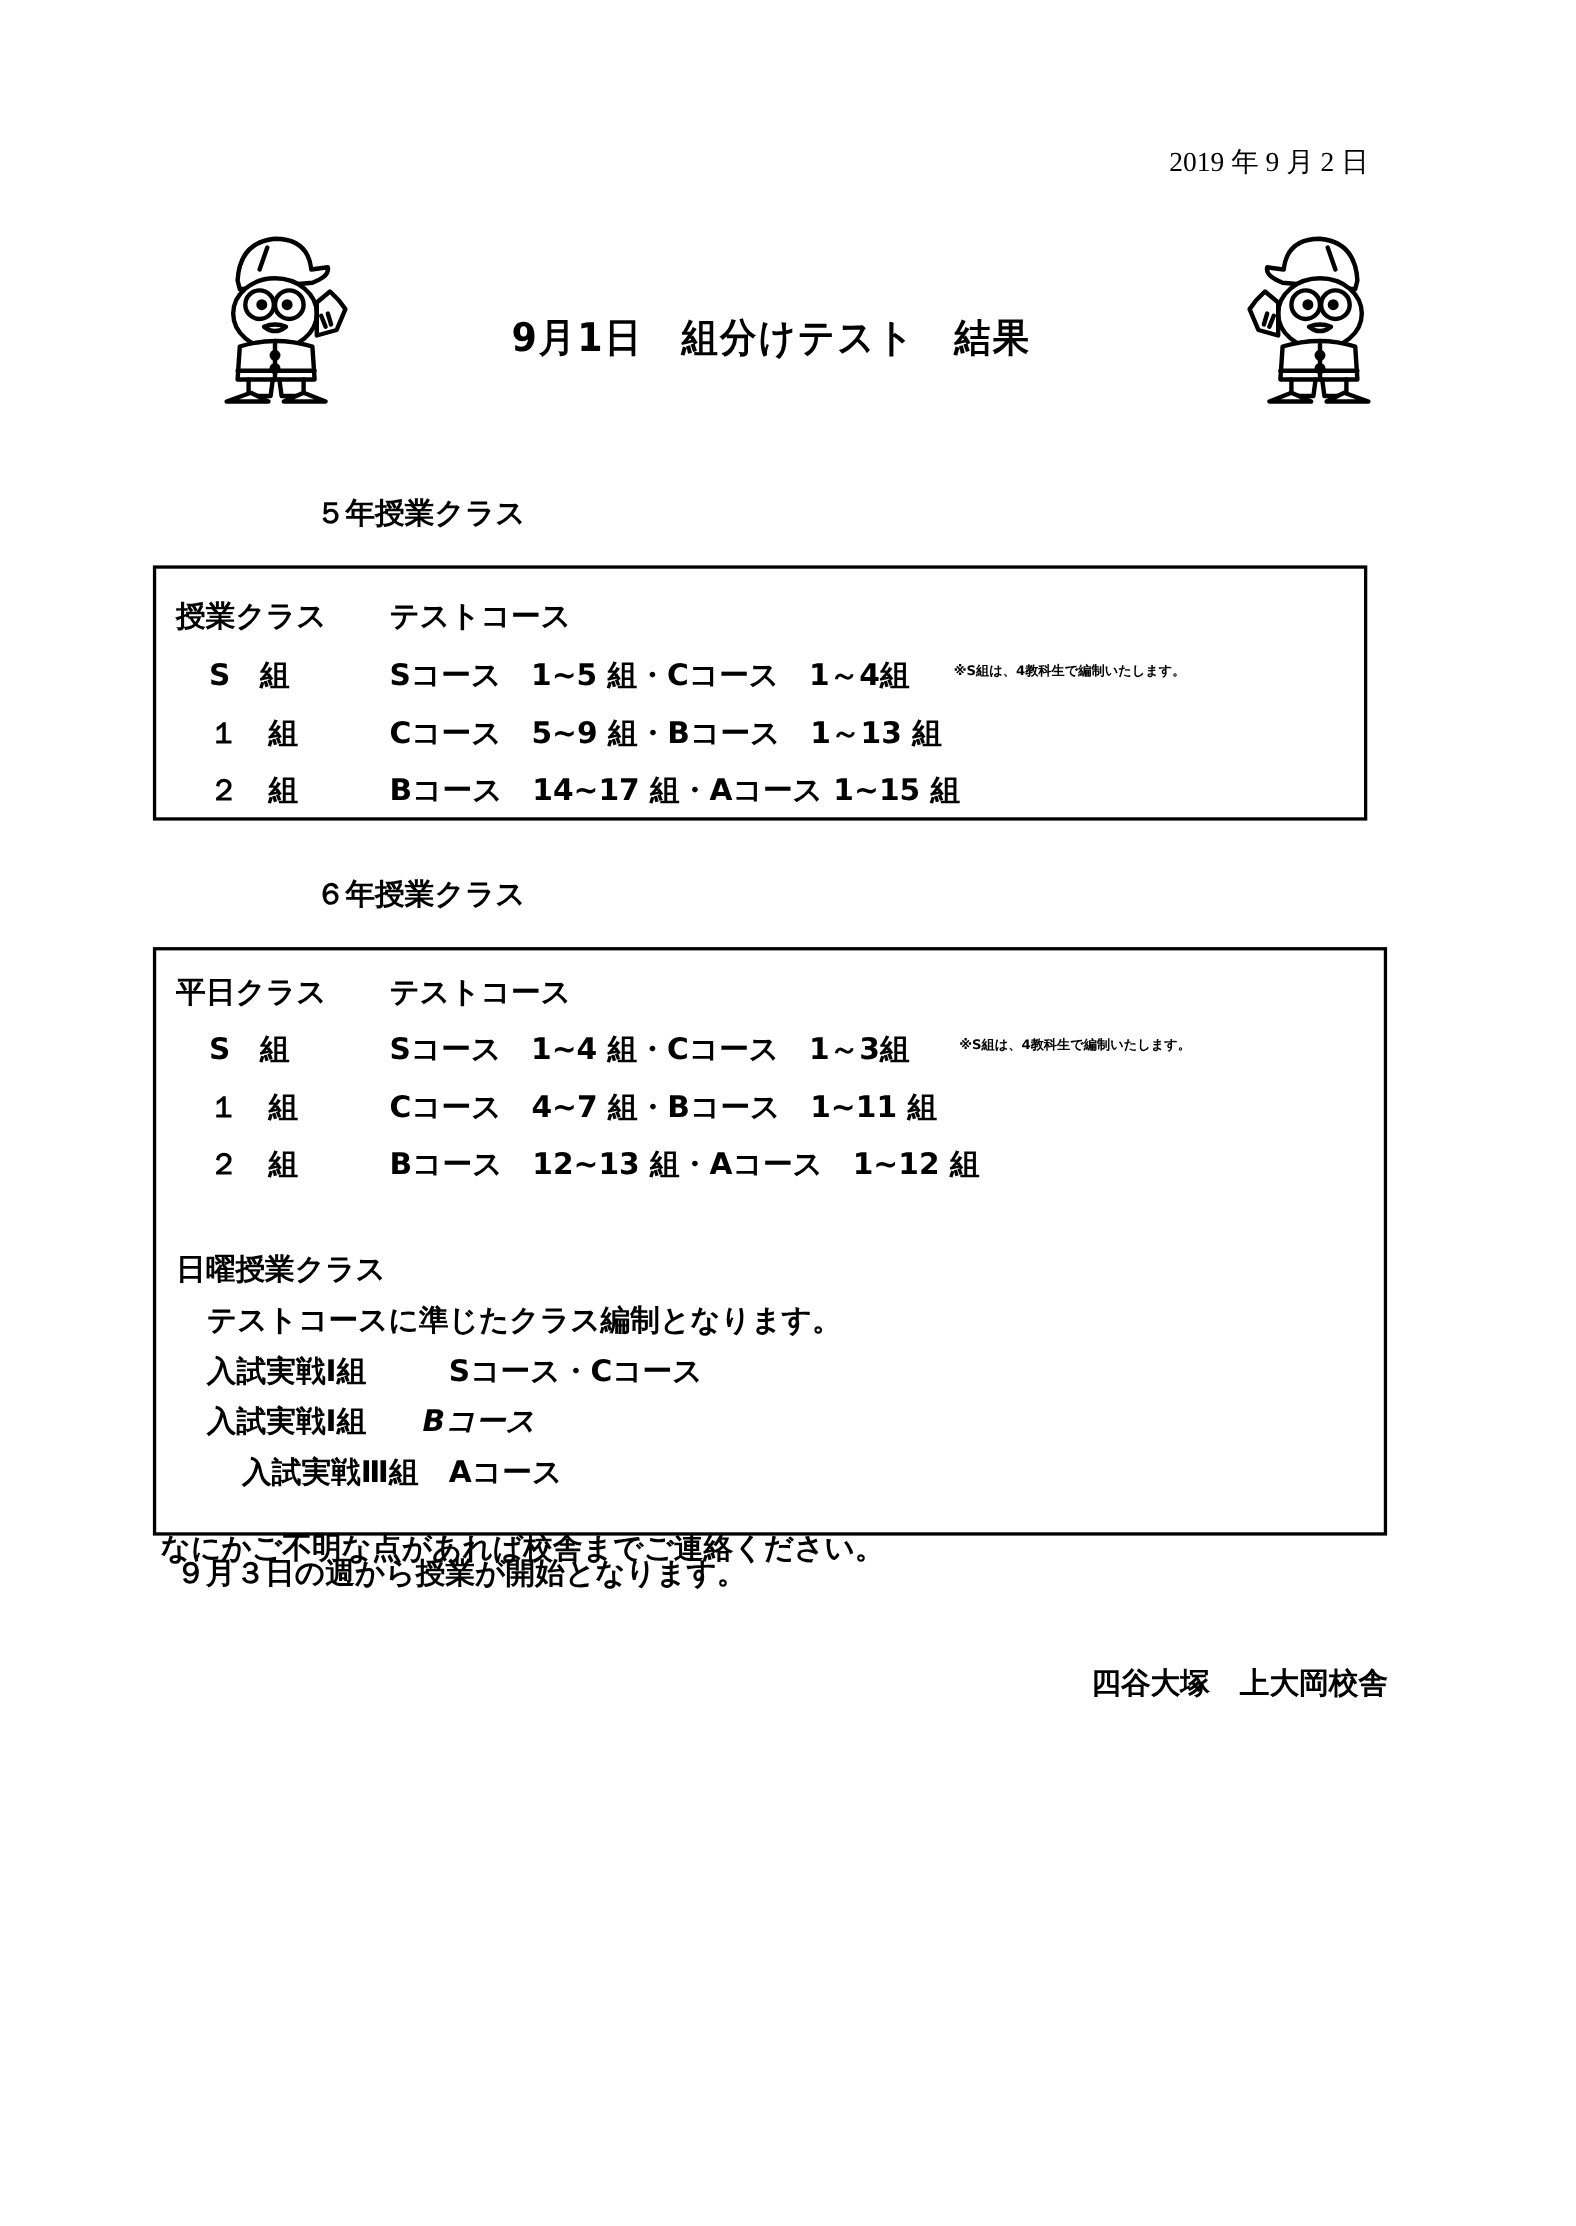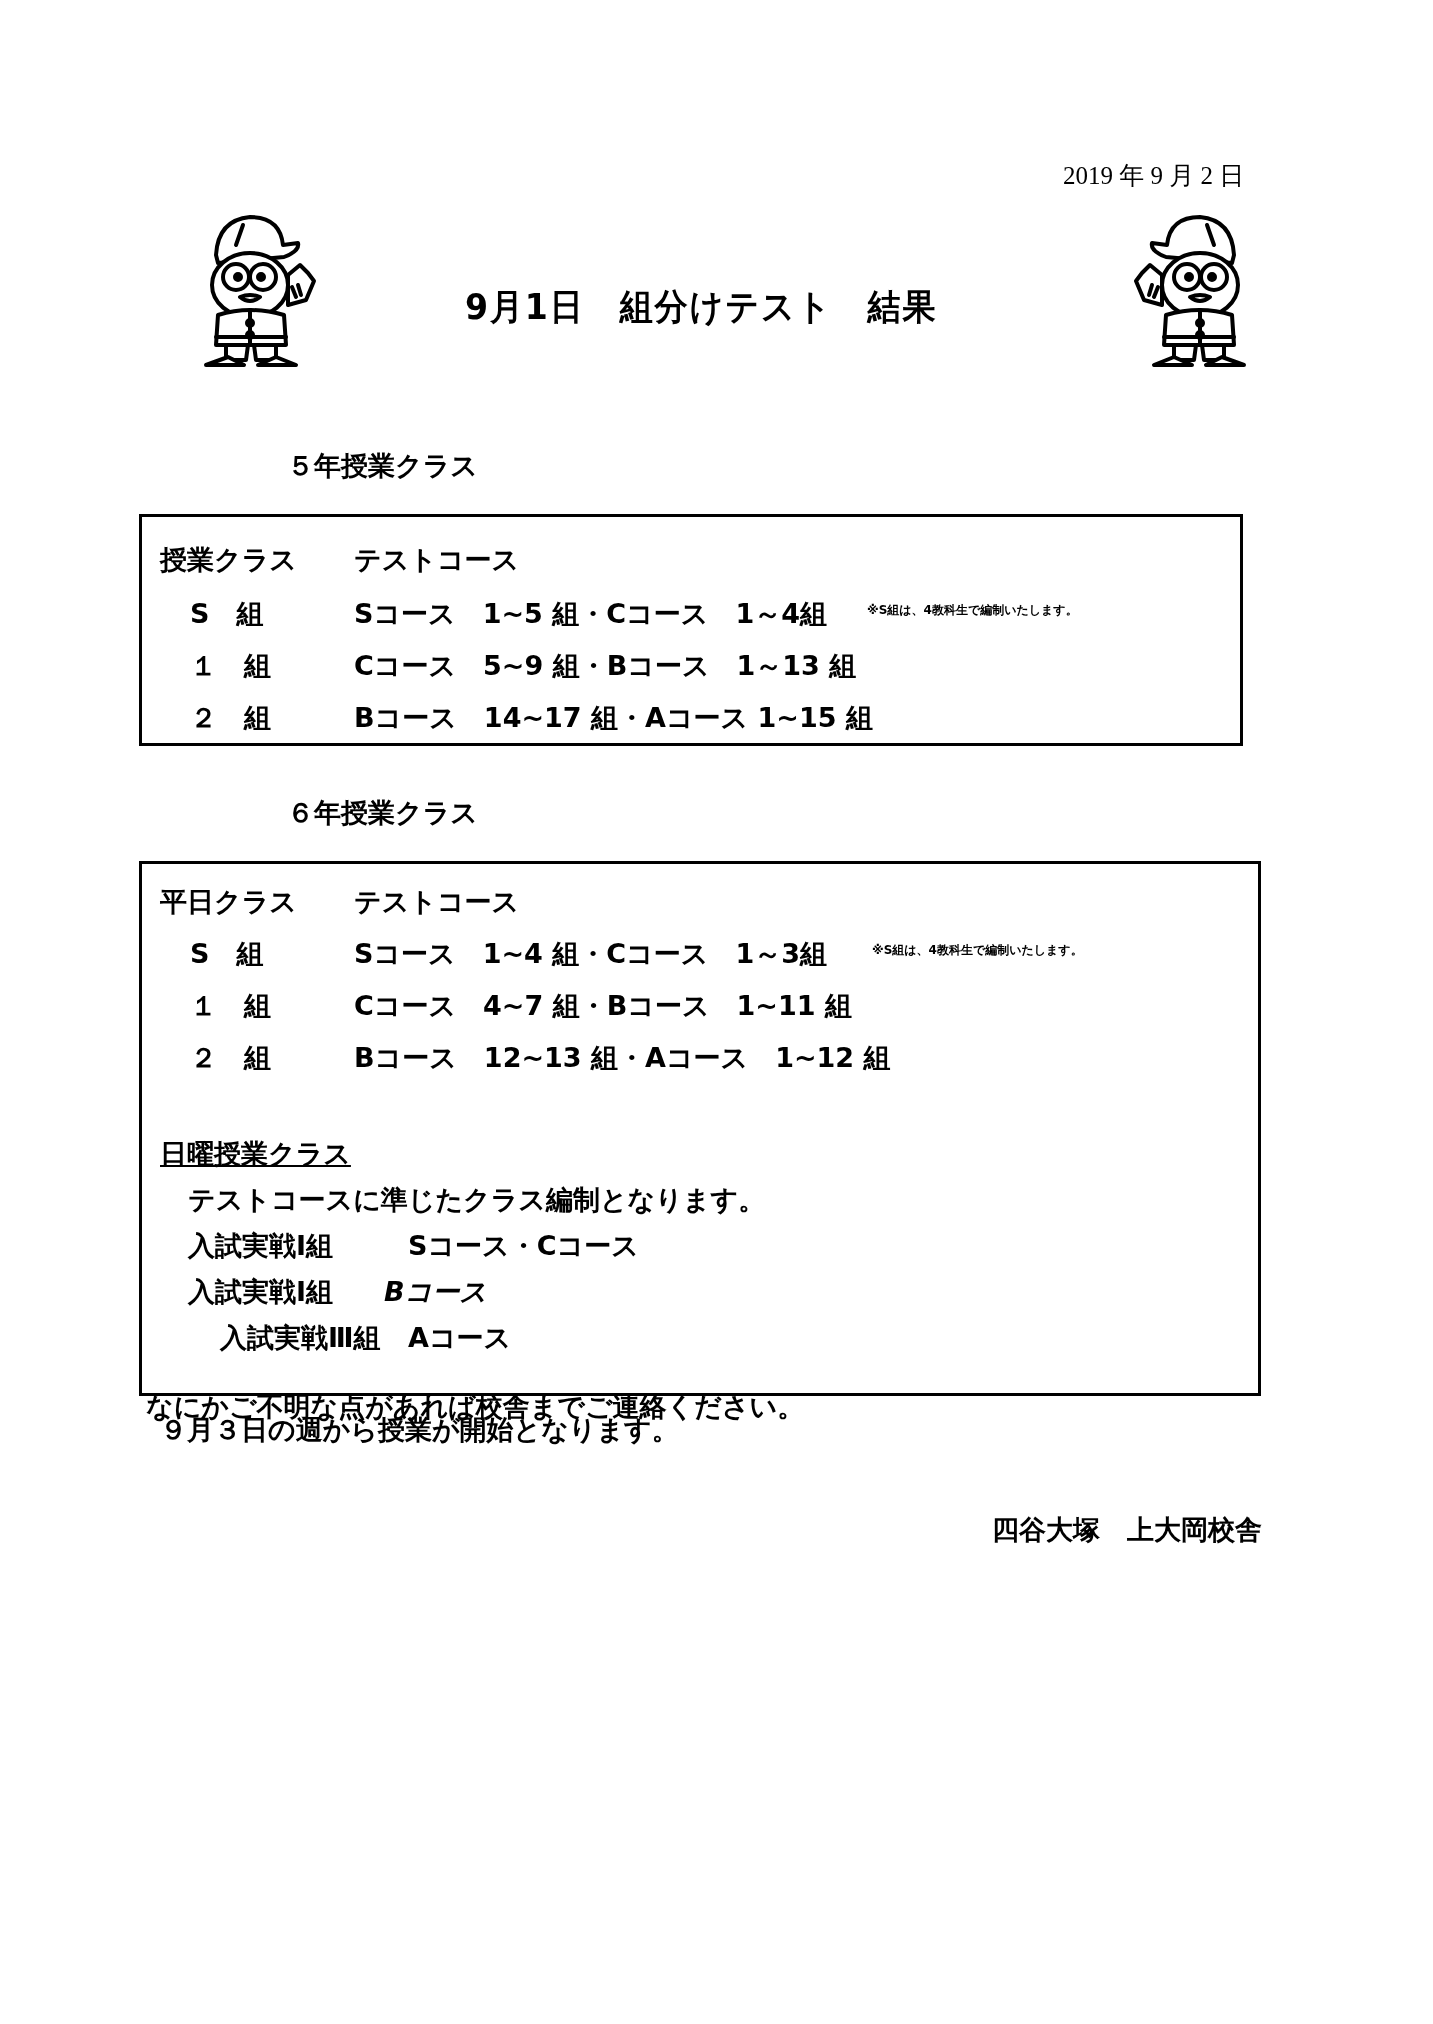--- a/index.html
+++ b/index.html
@@ -1,19 +1,19 @@
 <!DOCTYPE html>
 <html><head>
 <meta charset="utf-8">
 <style>
   html, body { margin:0; padding:0; background:#ffffff; }
   body { width:1433px; height:2024px; position:relative; overflow:hidden;
          font-family:"DejaVu Sans","Liberation Sans",sans-serif; color:#000; }
   .abs { position:absolute; white-space:nowrap; }
-  .date { left:1063px; top:130px; font-family:"Liberation Serif","DejaVu Serif",serif; font-size:25px;margin-top:29px; }
+  .date { left:1063px; top:130px; font-family:"Liberation Serif","DejaVu Serif",serif; font-size:25px; }
   .title { left:465px; top:283px; font-size:36px; font-weight:bold; letter-spacing:2px; transform:scaleX(0.92); transform-origin:left; }
   .mascot { position:absolute; width:140px; height:170px; }
   .mascot-left { left:188px; top:205px; }
   .mascot-right { left:1122px; top:205px; transform:scaleX(-1); }
   .section-h { font-size:27px; font-weight:bold; left:272px;margin-left:15px; }
   .box { position:absolute; border:3px solid #000; box-sizing:border-box; }
   .box1 { left:139px; top:514px; width:1104px; height:232px; }
   .box2 { left:139px; top:861px; width:1122px; height:535px; }
   .row { position:absolute; font-size:27px; font-weight:bold; }
   .note { font-size:12px; font-weight:bold; }
@@ -101,21 +101,21 @@
 <div class="row" style="left:190px; top:936px;">S　組</div>
 <div class="row" style="left:354px; top:936px;">Sコース　1~4 組・Cコース　1～3組</div>
 <div class="row note" style="left:872px; top:942px;">※S組は、4教科生で編制いたします。</div>
 
 <div class="row" style="left:190px; top:988px;">１　組</div>
 <div class="row" style="left:354px; top:988px;">Cコース　4~7 組・Bコース　1~11 組</div>
 
 <div class="row" style="left:190px; top:1040px;">２　組</div>
 <div class="row" style="left:354px; top:1040px;">Bコース　12~13 組・Aコース　1~12 組</div>
 
-<div class="row" style="left:160px; top:1136px;text-decoration:underline;">日曜授業クラス</div>
+<div class="row" style="left:160px; top:1136px;">日曜授業クラス</div>
 <div class="row" style="left:188px; top:1182px;">テストコースに準じたクラス編制となります。</div>
 
 <div class="row" style="left:188px; top:1228px;">入試実戦Ⅰ組</div>
 <div class="row" style="left:408px; top:1228px;">Sコース・Cコース</div>
 
 <div class="row" style="left:188px; top:1274px;">入試実戦Ⅰ組</div>
 <div class="row" style="left:384px; top:1274px;font-style:italic;">Bコース</div>
 
 <div class="row" style="left:188px; top:1320px;margin-left:32px;">入試実戦Ⅲ組</div>
 <div class="row" style="left:408px; top:1320px;">Aコース</div>

